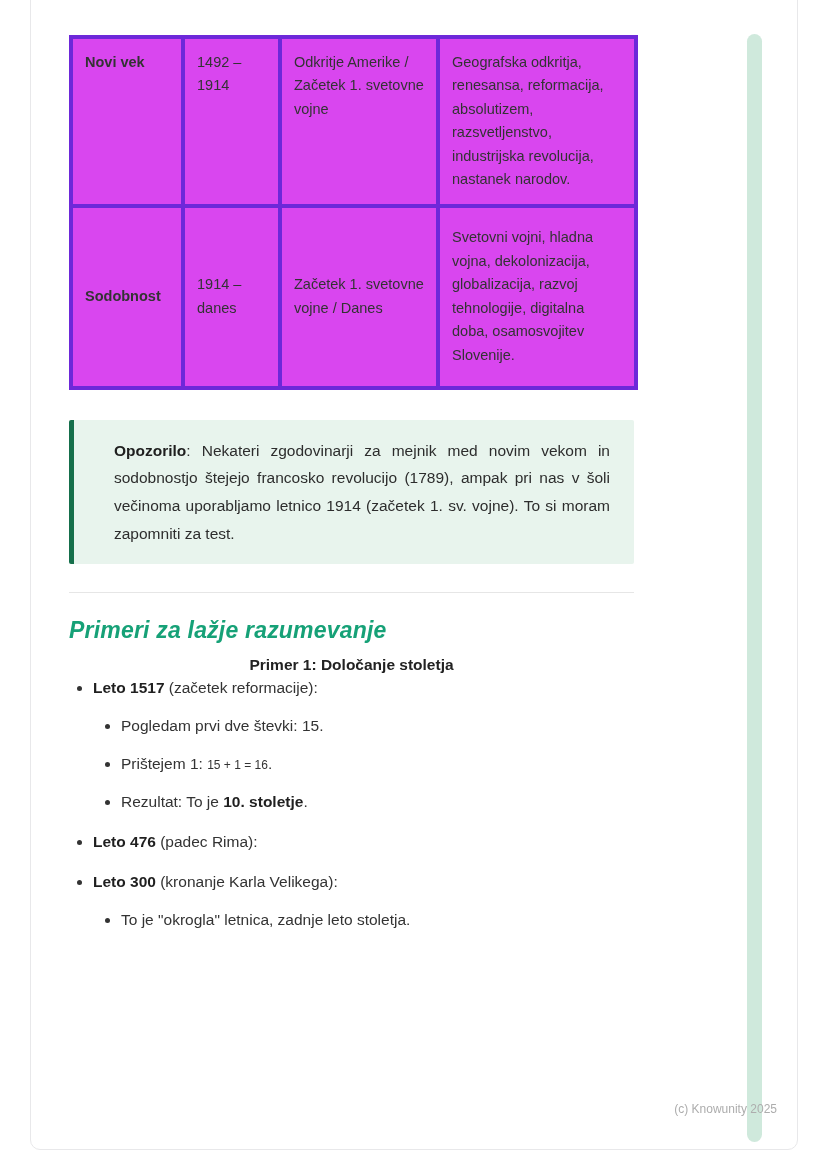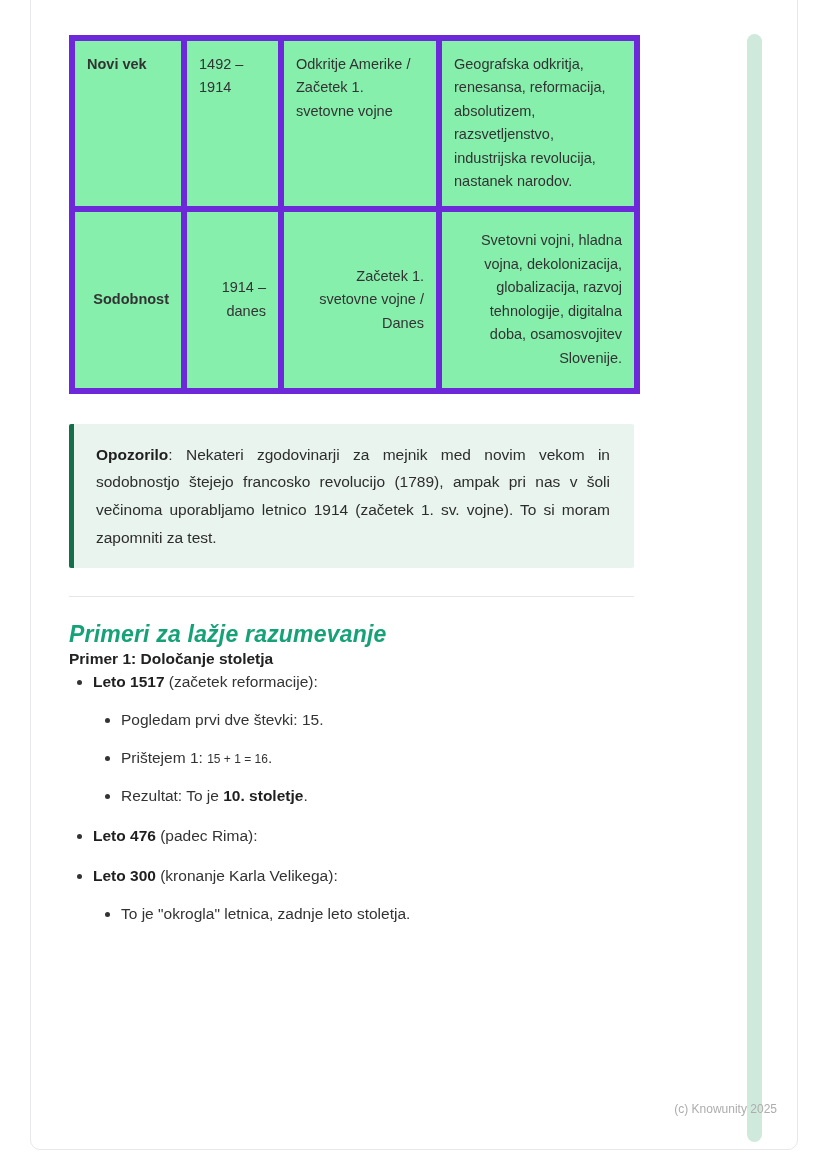--- a/index.html
+++ b/index.html
@@ -22,37 +22,37 @@
     position: absolute; left: 38px; top: 46px;
     width: 565px;
   }
   
   table.periods {
     border-collapse: collapse;
     width: 565px;
     table-layout: fixed;
   }
   table.periods td {
-    border: 6px solid #6d28d9;
+    border: 4px solid #6d28d9;
     padding: 12px 12px;
     font-size: 14.5px;
     line-height: 1.62;
     color: #333;
-    background: #86efac;
+    background: #d946ef;
   }
   tr.row-top td { vertical-align: top; height: 165px; }
-  tr.row-mid td { vertical-align: middle; height: 182px; text-align: right; }
+  tr.row-mid td { vertical-align: middle; height: 182px; }
   td.period { font-weight: 700; color: #222; }
   
   .callout {
     margin-top: 30px;
     background: #e8f4ed;
     border-left: 5px solid #156f4b;
     border-radius: 2px;
-    padding: 17px 24px 17px 22px;
+    padding: 17px 24px 17px 40px;
   }
   .callout p {
     font-size: 15.5px;
     line-height: 1.78;
     text-align: justify;
     color: #2d2d2d;
   }
   .callout strong { font-weight: 700; color: #1f1f1f; }
   
   hr.divider {
@@ -63,24 +63,25 @@
   
   h2.section-title {
     margin-top: 24px;
     font-size: 23px;
     font-weight: 700;
     color: #16a177;
     letter-spacing: 0.2px;
     font-style: italic;
   }
   p.example-title {
-    margin-top: 2px;
+    margin-top: 12px;
     font-size: 15.5px;
     font-weight: 700;
     color: #222;
+    text-align: center;
   }
   p.question {
     margin-top: 18px;
     font-size: 15.5px;
     color: #333;
   }
   
   ul.top-list {
     margin-top: 2px;
     padding-left: 24px;

